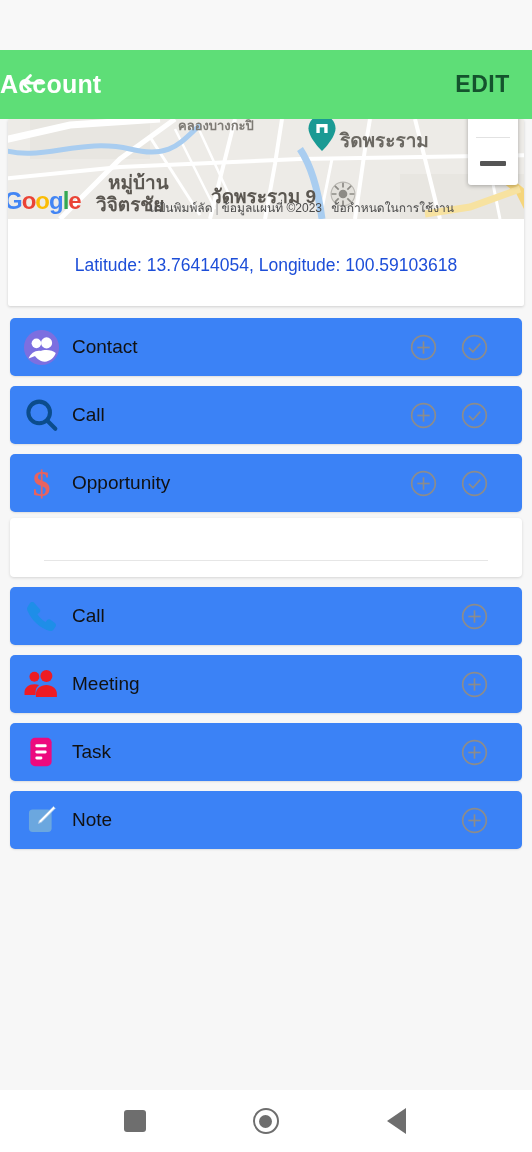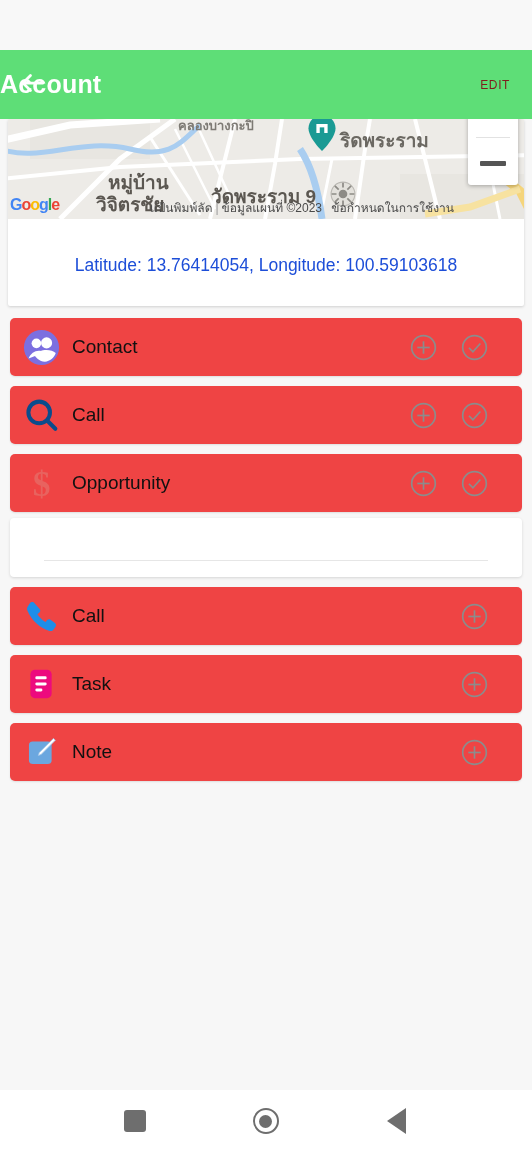--- a/index.html
+++ b/index.html
@@ -27,21 +27,21 @@
     cursor: pointer;
   }
   .back-btn svg { width: 30px; height: 30px; }
   .appbar-title {
     position: absolute; left: 0; right: 0; text-align: left;
     color: #ffffff; font-size: 25px; font-weight: bold;
     letter-spacing: .2px; pointer-events: none;
   }
   .edit-btn {
     margin-left: auto; margin-right: 22px;
-    color: #7f1d1d; font-size: 12px; font-weight: normal;
+    color: #14532d; font-size: 23px; font-weight: bold;
     letter-spacing: .6px; cursor: pointer; z-index: 2;
   }
 
   
   .body { flex: 1 1 auto; overflow: hidden; background: #f7f7f7; position: relative; }
 
   
   .map-card {
     background: #ffffff;
     border-radius: 2px;
@@ -55,21 +55,21 @@
     height: 100px; position: relative; overflow: hidden;
     background: #eceae6;
     margin: 0 -8px;
     width: 532px;
   }
   .map svg { position: absolute; inset: 0; }
   .map-label {
     position: absolute; color: #5b5751; font-weight: bold;
     white-space: nowrap; pointer-events: none;
   }
-  .gl { position: absolute; left: 10px; bottom: 6px; font-size: 16px; font-weight: bold; letter-spacing: -1px; line-height: 1; }
+  .gl { position: absolute; left: 4px; bottom: 6px; font-size: 24px; font-weight: bold; letter-spacing: -1px; line-height: 1; }
   .gl span:nth-child(1){color:#4285F4} .gl span:nth-child(2){color:#EA4335}
   .gl span:nth-child(3){color:#FBBC05} .gl span:nth-child(4){color:#4285F4}
   .gl span:nth-child(5){color:#34A853} .gl span:nth-child(6){color:#EA4335}
   .attrib {
     position: absolute; bottom: 2px; left: 150px;
     font-size: 12px; color: #4a4a4a; white-space: nowrap;
   }
   .attrib i { font-style: normal; color: #9a9a9a; padding: 0 3px; }
   .zoom-ctl {
     position: absolute; right: 14px; top: -6px;
@@ -91,21 +91,21 @@
     display: inline-flex; align-items: center; gap: 12px;
     background: #e4e4e4; border-radius: 24px;
     padding: 10px 30px 10px 22px; cursor: pointer;
   }
   .recheck .txt { font-size: 19px; color: #2b2b2b; }
 
   
   .rows { padding: 12px 0 0 0; }
   .row {
     margin: 0 10px 10px 10px;
-    background: #ef4444;
+    background: #3b82f6;
     border-radius: 5px;
     height: 58px;
     display: flex; align-items: center;
     box-shadow: 0 1px 2px rgba(0,0,0,.10);
     cursor: pointer;
   }
   .row-icon { width: 62px; display: flex; align-items: center; justify-content: center; flex: 0 0 62px; }
   .row-label { font-size: 19px; color: #111; flex: 1 1 auto; }
   .row-actions { display: flex; align-items: center; gap: 24px; margin-right: 34px; }
   .circ-btn { width: 27px; height: 27px; cursor: pointer; }
@@ -336,20 +336,40 @@
           <span class="circ-btn">
             <svg viewBox="0 0 24 24" fill="none" stroke="#8c8c8c" stroke-width="1.5">
                 <circle cx="12" cy="12" r="10.5"></circle>
                 <line x1="12" y1="6.5" x2="12" y2="17.5"></line>
                 <line x1="6.5" y1="12" x2="17.5" y2="12"></line>
               </svg>
           </span>
         </div>
       </div>
 
+      <div class="row">
+        <div class="row-icon">
+          <svg width="36" height="36" viewBox="0 0 24 24" fill="#ED1C24">
+            <circle cx="7.6" cy="7.2" r="3.3"></circle>
+            <circle cx="15.6" cy="6.6" r="4"></circle>
+            <path d="M1 17.5c0-3.2 2.9-5.4 6.6-5.4 1.1 0 2.2.2 3.1.6-1.4 1.1-2.3 2.7-2.3 4.8v1.9H1v-1.9z"></path>
+            <path d="M8.6 18.6c0-3.6 3.2-6 7-6s7 2.4 7 6v2.1h-14v-2.1z"></path>
+          </svg>
+        </div>
+        <div class="row-label">Meeting</div>
+        <div class="row-actions">
+          <span class="circ-btn">
+            <svg viewBox="0 0 24 24" fill="none" stroke="#8c8c8c" stroke-width="1.5">
+                <circle cx="12" cy="12" r="10.5"></circle>
+                <line x1="12" y1="6.5" x2="12" y2="17.5"></line>
+                <line x1="6.5" y1="12" x2="17.5" y2="12"></line>
+              </svg>
+          </span>
+        </div>
+      </div>
 
       <div class="row">
         <div class="row-icon">
           <svg width="34" height="34" viewBox="0 0 24 24">
             <rect x="4.5" y="2" width="15" height="20" rx="3.2" fill="#ED0A7E"></rect>
             <rect x="8" y="6.6" width="8" height="2.1" rx="1" fill="#ffffff"></rect>
             <rect x="8" y="10.9" width="8" height="2.1" rx="1" fill="#ffffff"></rect>
             <rect x="8" y="15.2" width="5" height="2.1" rx="1" fill="#ffffff"></rect>
           </svg>
         </div>

